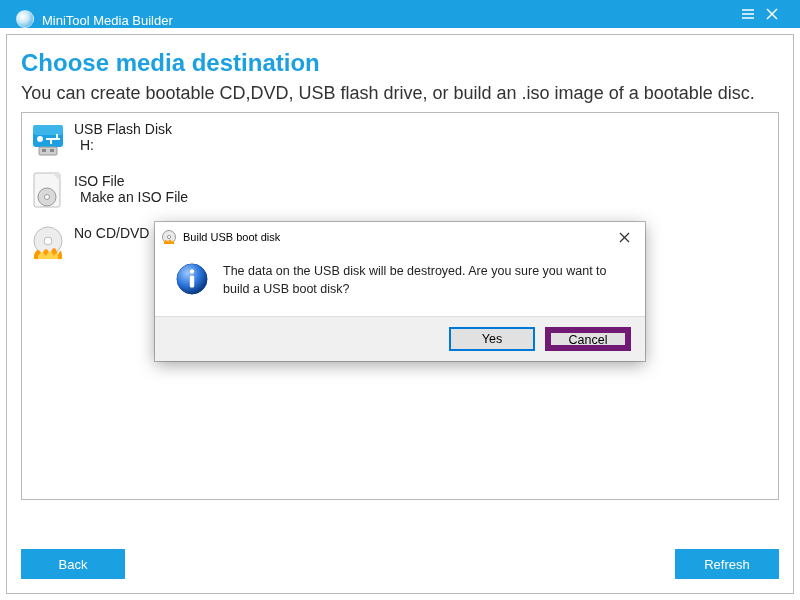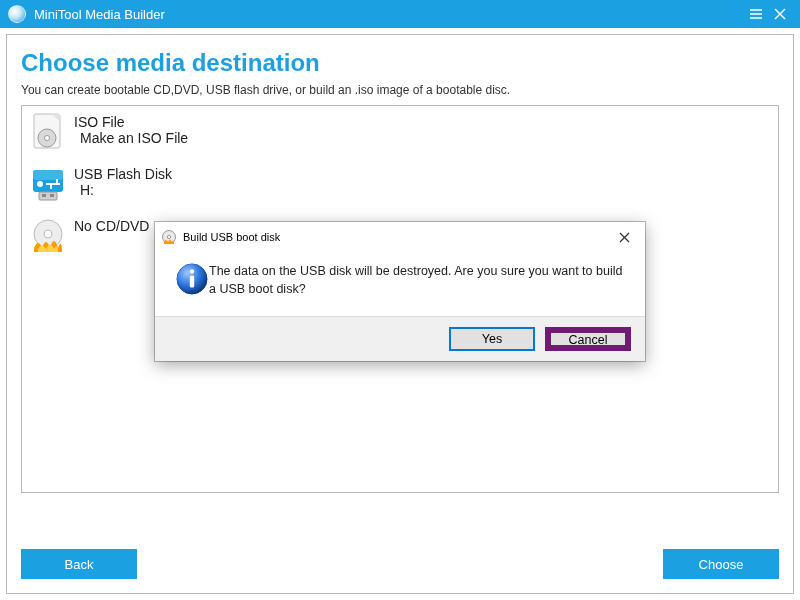--- a/index.html
+++ b/index.html
@@ -1,48 +1,48 @@
 <!DOCTYPE html>
 <html><head>
 <meta charset="utf-8">
 <style>
 * { box-sizing: border-box; margin: 0; padding: 0; }
 body { font-family: "Microsoft YaHei", "SimSun", Arial, sans-serif; background: #fff; width: 800px; height: 600px; overflow: hidden; position: relative; }
 
-.titlebar { background: #1ba0e1; height: 28px; display: flex; align-items: center; padding: 0 8px; color: #fff; font-size: 13px; }
+.titlebar { background: #1ba0e1; height: 28px; display: flex; align-items: flex-end; padding: 0 16px; color: #fff; font-size: 13px; }
 .titlebar .app-icon { width: 18px; height: 18px; border-radius: 50%; background: radial-gradient(circle at 35% 35%, #fff 0%, #cce8f5 40%, #1ba0e1 100%); margin-right: 8px; border: 1px solid rgba(255,255,255,0.5); }
 .titlebar .spacer { flex: 1; }
 .titlebar .ctl { width: 24px; height: 28px; display: flex; align-items: center; justify-content: center; cursor: pointer; }
 .titlebar .ctl svg { stroke: #fff; }
 
 .canvas { padding: 6px; height: calc(600px - 28px); border-radius: 17px; }
 .panel { border: 1px solid #b9b9b9; height: 100%; padding: 14px 14px 0 14px; position: relative; }
 
 .page-title { color: #1ba0e1; font-size: 24px; font-weight: 600; margin-bottom: 6px; }
-.page-sub { font-size: 12px; color: #333; margin-bottom: 8px; }
+.page-sub { font-size: 18px; color: #333; margin-bottom: 8px; }
 
 .options { border: 1px solid #b9b9b9; height: 388px; overflow: hidden; }
 .opt { display: flex; align-items: flex-start; padding: 6px 6px; }
 .opt .ic { width: 40px; height: 40px; flex: 0 0 40px; margin-right: 6px; display: flex; align-items: center; justify-content: center; }
 .opt .tx { display: flex; flex-direction: column; font-size: 14px; color: #222; padding-top: 2px; }
 .opt .tx .t1 { }
 .opt .tx .t2 { margin-left: 6px; }
 
 .footer { position: absolute; left: 14px; right: 14px; bottom: 14px; display: flex; }
-.btn { background: #1ba0e1; color: #fff; border: none; font-size: 13px; width: 116px; height: 30px; cursor: pointer; font-family: inherit; }
+.btn { background: #1ba0e1; color: #fff; border: none; font-size: 13px; width: 104px; height: 30px; cursor: pointer; font-family: inherit; }
 .footer .spacer { flex: 1; }
 
 
 .overlay { position: absolute; left: 0; top: 0; right: 0; bottom: 0; }
 .dialog { position: absolute; left: 155px; top: 222px; width: 490px; background: #fff; box-shadow: 0 4px 16px rgba(0,0,0,0.35), 0 0 0 1px rgba(0,0,0,0.25); }
 .dialog .dtitle { height: 30px; display: flex; align-items: center; padding: 0 6px; background: #fff; font-size: 11px; }
 .dialog .dicon { width: 16px; height: 16px; margin-right: 6px; }
 .dialog .dclose { width: 30px; height: 30px; display: flex; align-items: center; justify-content: center; cursor: pointer; }
 .dialog .dbody { background: #fff; padding: 10px 20px 18px 20px; display: flex; align-items: flex-start; border-bottom: 1px solid #dcdcdc; }
-.dialog .dbody .dmsg { font-size: 12.5px; color: #222; line-height: 1.45; }
+.dialog .dbody .dmsg { font-size: 12.5px; color: #222; line-height: 1.45; margin-left: 14px; }
 .dialog .dfooter { background: #f0f0f0; padding: 10px 14px; display: flex; justify-content: flex-end; gap: 10px; }
 .dialog .dbtn { width: 86px; height: 24px; font-size: 12.5px; background: #e1e1e1; border: 6px solid #701a75; cursor: pointer; font-family: inherit; }
 .dialog .dbtn.primary { background: #e1e1e1; border: 2px solid #0078d7; }
 
 .info-icon { width: 34px; height: 34px; flex: 0 0 34px; }
 
 </style>
 </head>
 <body>
 
@@ -68,49 +68,49 @@
 <div class="canvas">
   <div class="panel">
     <div class="page-title">Choose media destination</div>
     <div class="page-sub">You can create bootable CD,DVD, USB flash drive, or build an .iso image of a bootable disc.</div>
 
     <div class="options">
 
       <div class="opt">
         <div class="ic">
           <svg width="40" height="40" viewBox="0 0 40 40">
-            <rect x="6" y="2" width="26" height="34" rx="2" fill="#f6f6f6" stroke="#bfbfbf"></rect>
-            <polygon points="24,2 32,2 32,10" fill="#e2e2e2"></polygon>
-            <circle cx="19" cy="26" r="9" fill="#d9d9d9" stroke="#9a9a9a"></circle>
-            <circle cx="19" cy="26" r="2.5" fill="#fff" stroke="#9a9a9a"></circle>
-          </svg>
-        </div>
-        <div class="tx">
-          <span class="t1">ISO File</span>
-          <span class="t2">Make an ISO File</span>
-        </div>
-      </div>
-
-      <div class="opt">
-        <div class="ic">
-          <svg width="40" height="40" viewBox="0 0 40 40">
             <rect x="5" y="6" width="30" height="22" rx="3" fill="#1ba0e1"></rect>
             <rect x="5" y="6" width="30" height="10" rx="3" fill="#3db4ea"></rect>
             <rect x="11" y="28" width="18" height="8" rx="1" fill="#cfcfcf" stroke="#9a9a9a"></rect>
             <rect x="14" y="30" width="4" height="3" fill="#8a8a8a"></rect>
             <rect x="22" y="30" width="4" height="3" fill="#8a8a8a"></rect>
             <circle cx="12" cy="20" r="3" fill="#fff"></circle>
             <rect x="18" y="19" width="14" height="2" fill="#fff"></rect>
             <rect x="28" y="15" width="2" height="6" fill="#fff"></rect>
             <rect x="22" y="21" width="2" height="4" fill="#fff"></rect>
           </svg>
         </div>
         <div class="tx">
           <span class="t1">USB Flash Disk</span>
           <span class="t2">H:</span>
+        </div>
+      </div>
+
+      <div class="opt">
+        <div class="ic">
+          <svg width="40" height="40" viewBox="0 0 40 40">
+            <rect x="6" y="2" width="26" height="34" rx="2" fill="#f6f6f6" stroke="#bfbfbf"></rect>
+            <polygon points="24,2 32,2 32,10" fill="#e2e2e2"></polygon>
+            <circle cx="19" cy="26" r="9" fill="#d9d9d9" stroke="#9a9a9a"></circle>
+            <circle cx="19" cy="26" r="2.5" fill="#fff" stroke="#9a9a9a"></circle>
+          </svg>
+        </div>
+        <div class="tx">
+          <span class="t1">ISO File</span>
+          <span class="t2">Make an ISO File</span>
         </div>
       </div>
 
       <div class="opt">
         <div class="ic">
           <svg width="40" height="40" viewBox="0 0 40 40">
             <circle cx="20" cy="18" r="14" fill="#ededed" stroke="#bdbdbd"></circle>
             <circle cx="20" cy="18" r="4" fill="#fff" stroke="#bdbdbd"></circle>
             <path d="M6 32 Q10 22 14 32 Q18 20 22 32 Q26 18 30 32 Q34 22 34 36 L6 36 Z" fill="#ff9a00"></path>
             <path d="M10 33 Q14 26 18 33 Q22 24 26 33 Q30 26 30 36 L10 36 Z" fill="#ffd24a"></path>
@@ -119,21 +119,21 @@
         <div class="tx">
           <span class="t1">No CD/DVD</span>
         </div>
       </div>
 
     </div>
 
     <div class="footer">
       <button class="btn">Back</button>
       <div class="spacer"></div>
-      <button class="btn">Choose</button>
+      <button class="btn">Refresh</button>
     </div>
   </div>
 </div>
 
 <div class="overlay">
   <div class="dialog">
     <div class="dtitle">
       <svg class="dicon" viewBox="0 0 16 16">
         <circle cx="8" cy="8" r="6.5" fill="#eaeaea" stroke="#9a9a9a"></circle>
         <circle cx="8" cy="8" r="1.6" fill="#fff" stroke="#9a9a9a"></circle>

